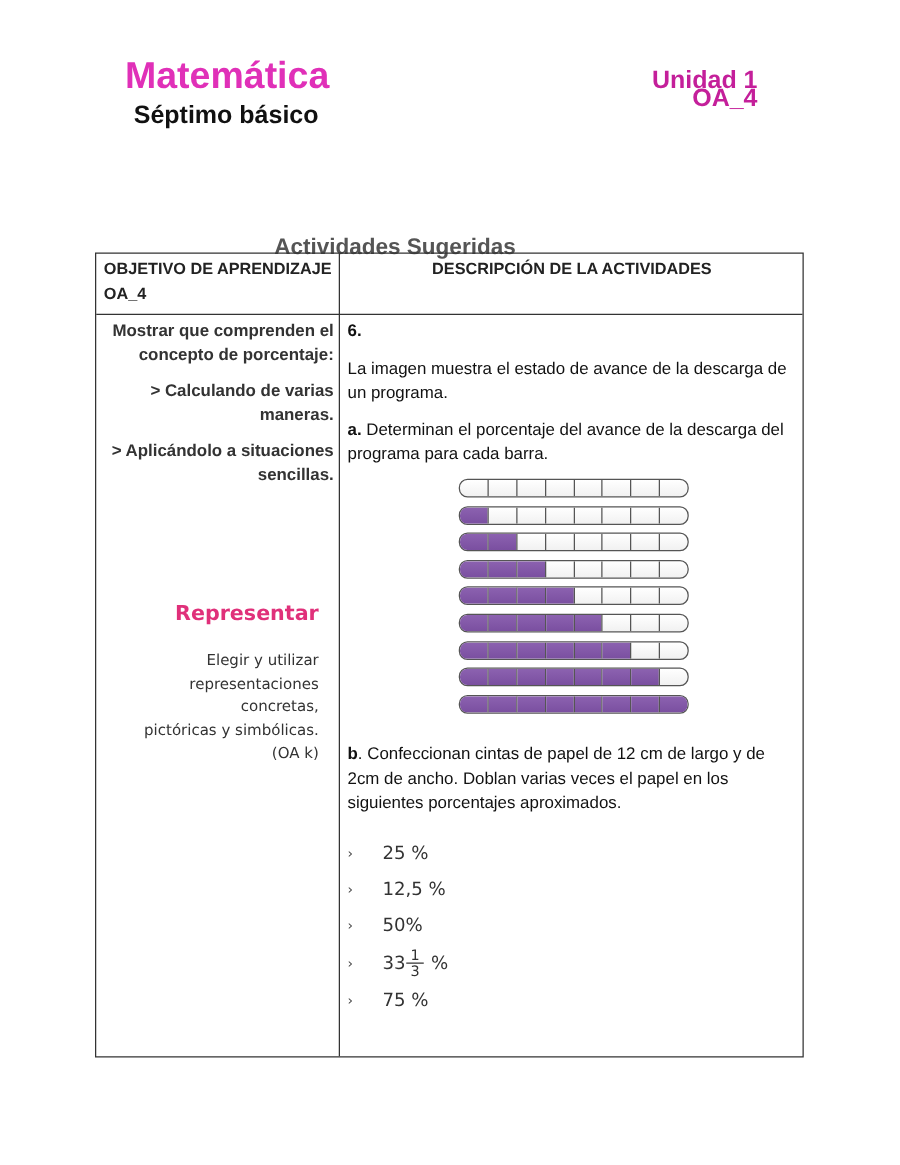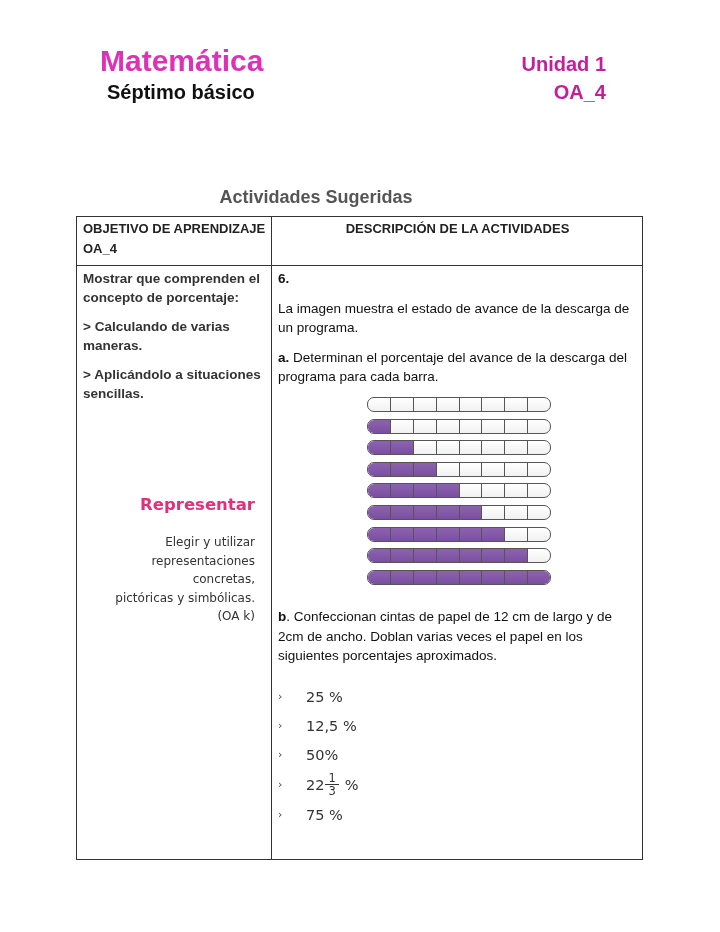--- a/index.html
+++ b/index.html
@@ -1,28 +1,28 @@
 <!DOCTYPE html>
 <html><head>
 <meta charset="utf-8">
 <style>
   html, body { margin:0; padding:0; background:#ffffff; }
   body { width:720px; height:932px; position:relative; overflow:hidden; font-family:"Liberation Sans", sans-serif; color:#111; }
   .title { position:absolute; left:100px; top:44px; font-size:30px; font-weight:bold; color:#e030b8; }
   .subtitle { position:absolute; left:107px; top:81px; font-size:20px; font-weight:bold; color:#111; }
   .unidad { position:absolute; right:114px; top:53px; font-size:20px; font-weight:bold; color:#c41f9a; text-align:left; }
-  .oa { position:absolute; right:114px; top:81px; font-size:20px; font-weight:bold; color:#c41f9a; text-align:right; }
+  .oa { position:absolute; right:114px; top:68px; font-size:20px; font-weight:bold; color:#c41f9a; text-align:right; }
   .section-title { position:absolute; left:0; width:632px; top:167px; text-align:center; font-size:18px; font-weight:bold; color:#555;margin-top:20px; }
-  .table { position:absolute; left:76px; top:216px; width:567px; height:644px; border:1.5px solid #333; box-sizing:border-box; }
+  .table { position:absolute; left:76px; top:202px; width:567px; height:644px; border:1.5px solid #333; box-sizing:border-box; }
   .vdiv { position:absolute; left:194px; top:0; bottom:0; border-left:1.2px solid #333; }
   .hdiv { position:absolute; left:0; right:0; top:48px; border-top:1.2px solid #333; }
   .th-left { position:absolute; left:6px; top:2px; width:185px; font-size:13px; font-weight:bold; line-height:20px; color:#222; }
   .th-right { position:absolute; left:196px; right:0; top:2px; text-align:center; font-size:13px; font-weight:bold; color:#222; line-height:20px; }
   .left-col { position:absolute; left:6px; top:52px; width:184px; font-size:13.5px; font-weight:bold; line-height:19px; color:#333; }
-  .left-col p { margin:0 0 10px 0; }
+  .left-col p { margin:0 0 10px 0;text-align:right; }
   .repr { position:absolute; left:10px; top:276px; width:168px; text-align:right; font-family:"DejaVu Sans", sans-serif; }
   .repr-title { font-size:16.5px; font-weight:bold; color:#e0307a; line-height:24px; margin-bottom:16px; }
   .repr-body { font-size:12px; color:#333; line-height:18.5px; }
   .right-col { position:absolute; left:201px; top:52px; width:355px; font-size:13.5px; line-height:19.5px; color:#111; }
   .right-col p { margin:0 0 10px 0; }
   .bars { position:absolute; left:290px; top:180px; width:184px; }
   .bar { height:15px; margin-bottom:6.6px; border:1.5px solid #555; border-radius:7px; display:flex; overflow:hidden; box-sizing:border-box; background:linear-gradient(#ffffff,#f1f1f1); }
   .seg { flex:1; border-right:1px solid #555; }
   .seg:last-child { border-right:none; }
   .seg.filled { background:linear-gradient(#8c62b0,#7a4fa0); }
@@ -176,21 +176,21 @@
     <div class="pitem">
       <span class="chev">›</span>
       <span>12,5 %</span>
     </div>
     <div class="pitem">
       <span class="chev">›</span>
       <span>50%</span>
     </div>
     <div class="pitem" style="height:31px;">
       <span class="chev">›</span>
-      <span>22</span>
+      <span>33</span>
       <span class="frac">
         <span class="num">1</span>
         <span>3</span>
       </span>
       <span>%</span>
     </div>
     <div class="pitem">
       <span class="chev">›</span>
       <span>75 %</span>
     </div>

